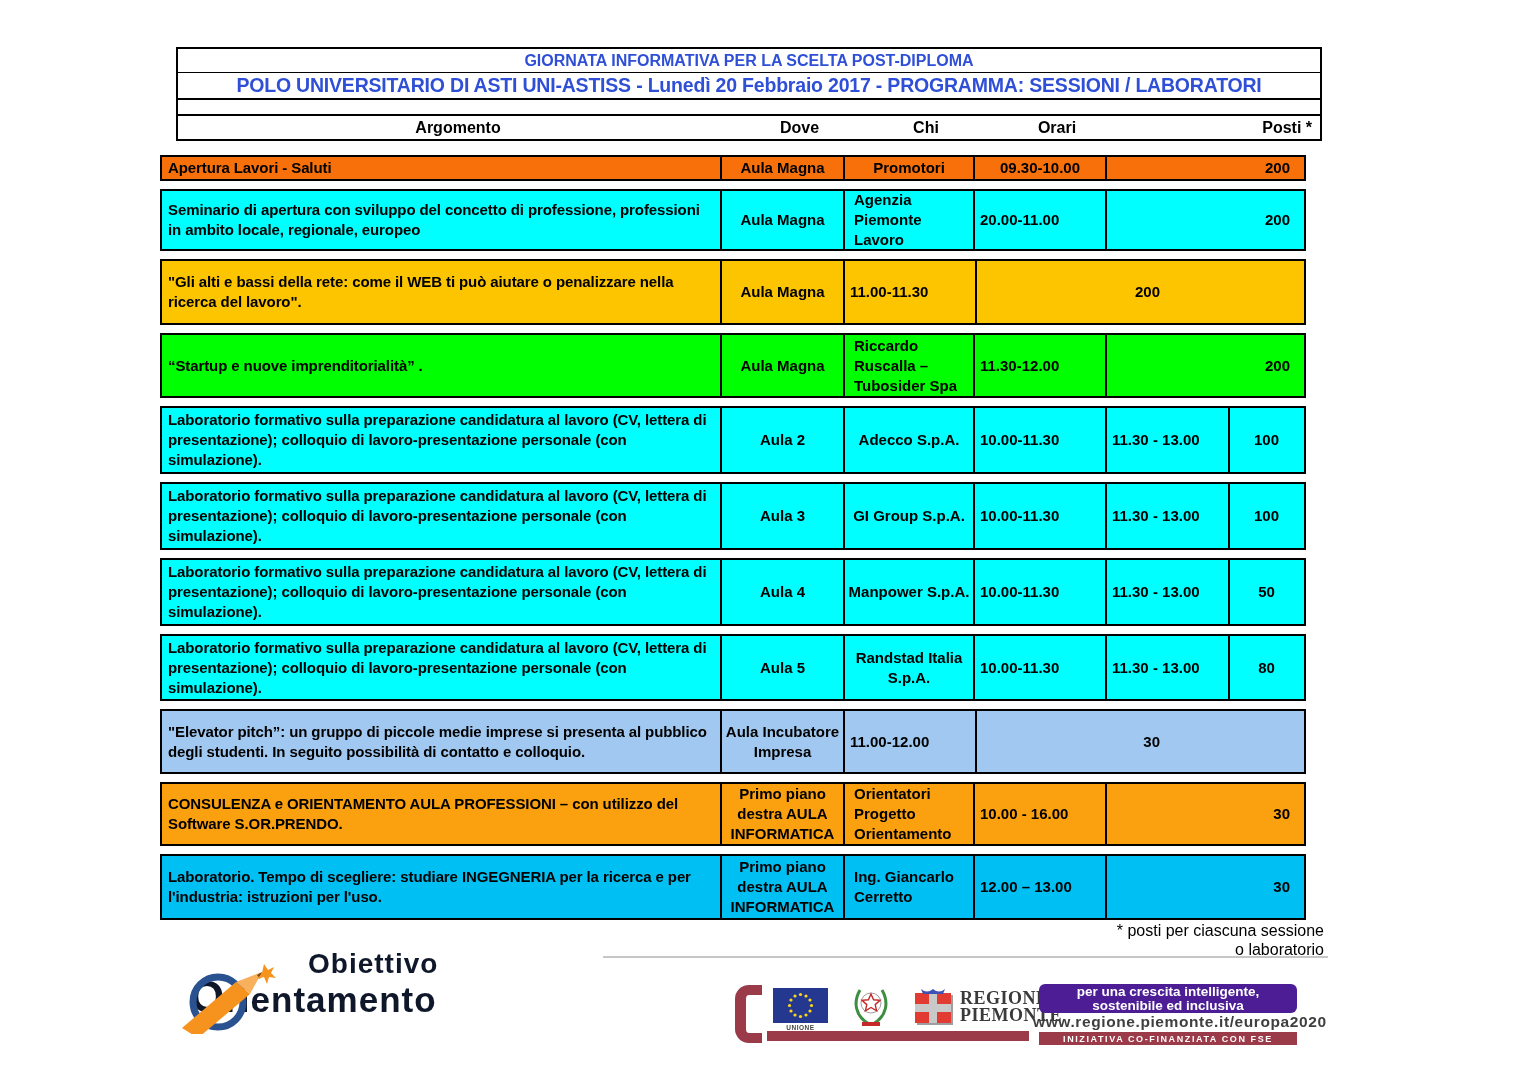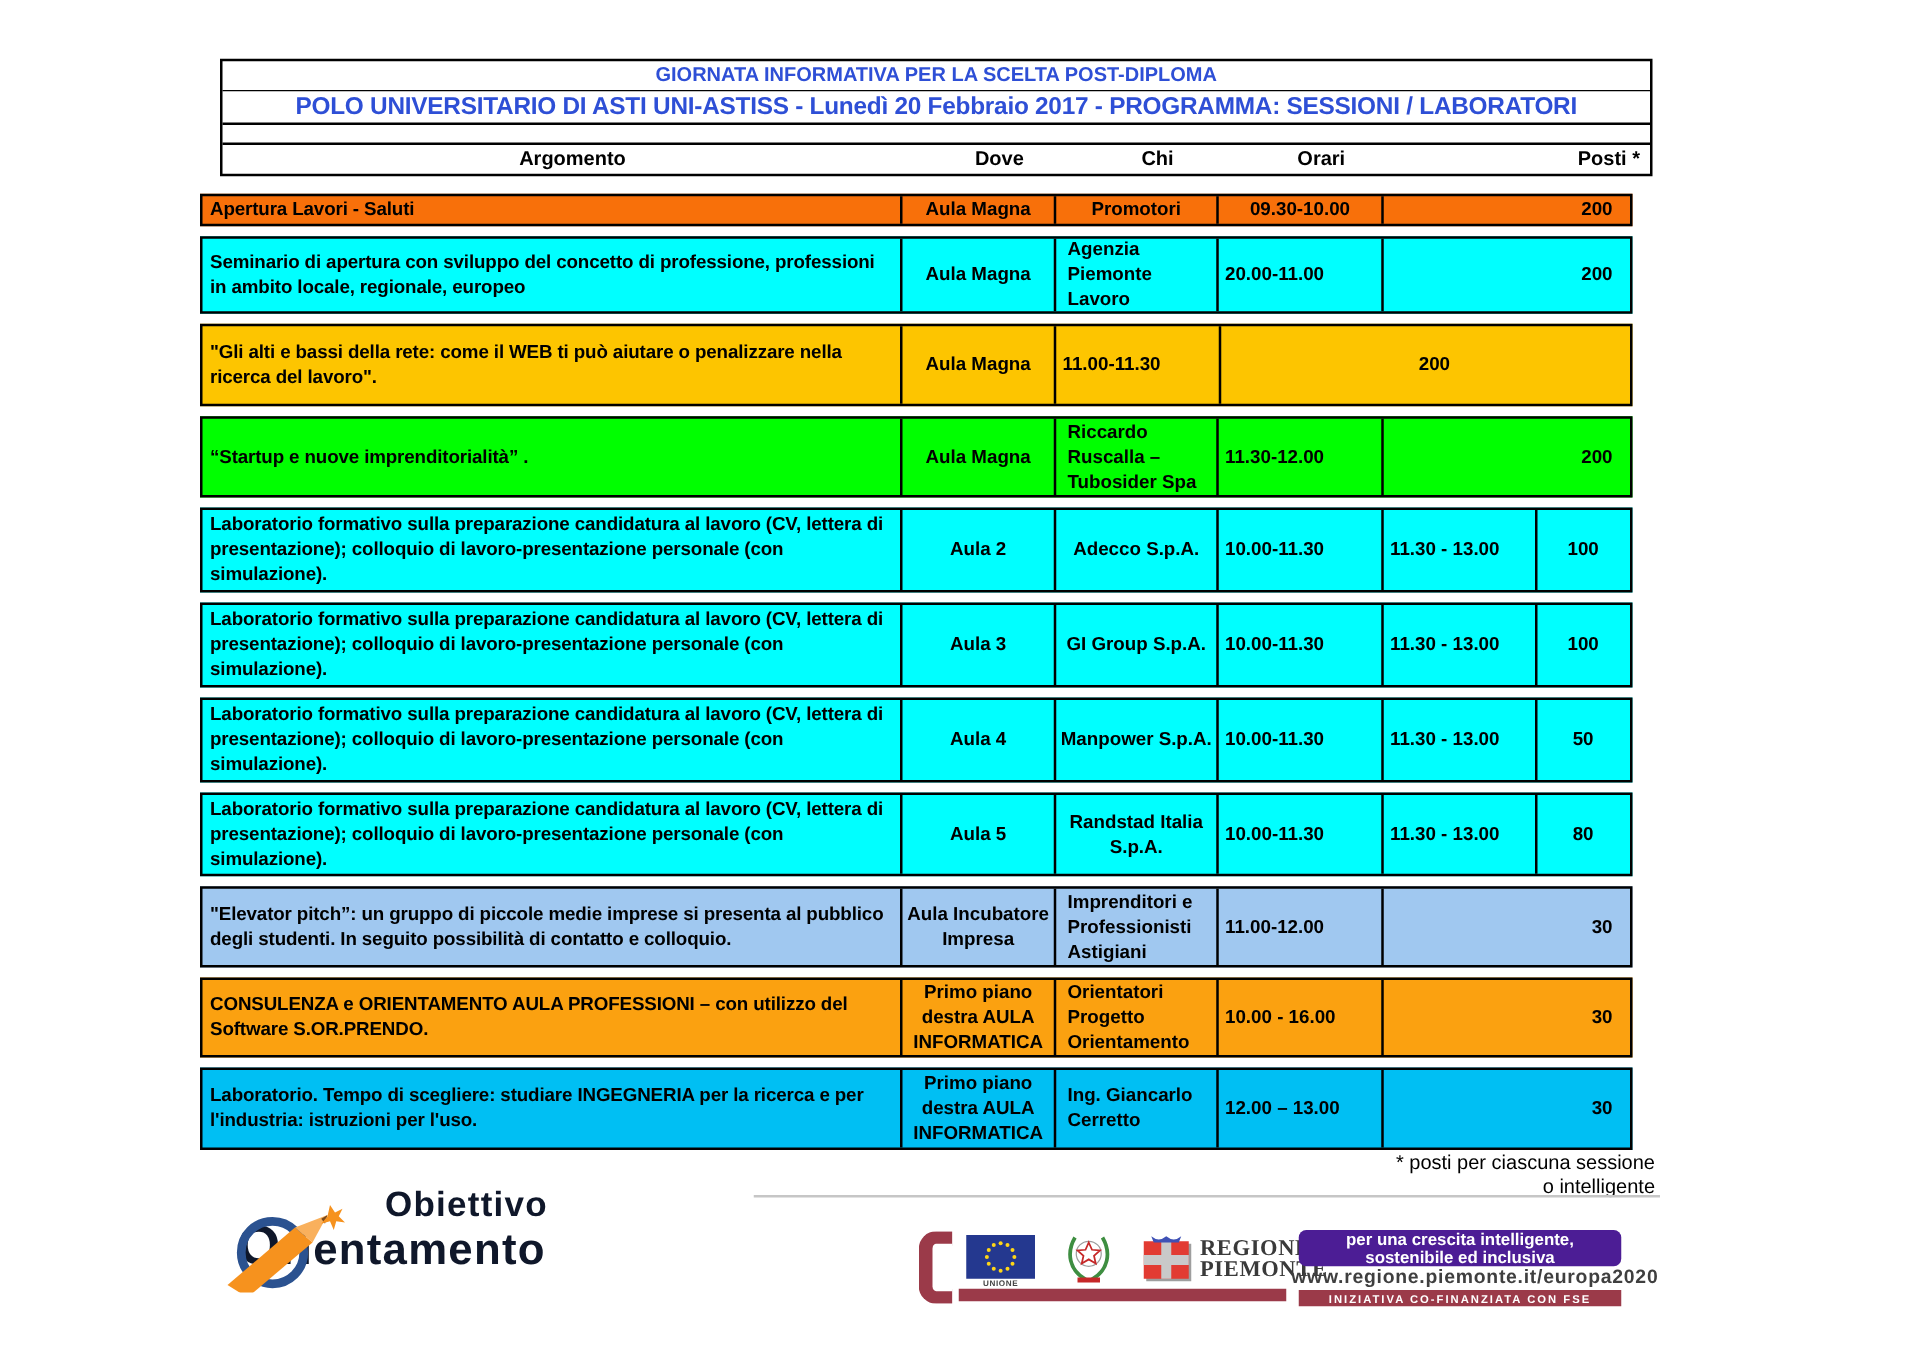--- a/index.html
+++ b/index.html
@@ -174,21 +174,20 @@
     <div class="cell c-arg">Laboratorio formativo sulla preparazione candidatura al lavoro (CV, lettera di presentazione);  colloquio di lavoro-presentazione personale (con  simulazione).</div>
     <div class="cell c-dove">Aula 5</div>
     <div class="cell c-chi center">Randstad Italia S.p.A.</div>
     <div class="cell c-orari1">10.00-11.30</div>
     <div class="cell c-orari2">11.30 - 13.00</div>
     <div class="cell c-posti center">80</div>
   </div>
     <div class="trow" style="background: rgb(160, 200, 240); height: 65px;">
     <div class="cell c-arg">"Elevator pitch”: un gruppo di piccole medie imprese si presenta al pubblico degli studenti. In seguito possibilità di contatto e colloquio.</div>
     <div class="cell c-dove">Aula Incubatore Impresa</div>
-    <div class="cell c-chi">Imprenditori e Professionisti Astigiani</div>
     <div class="cell c-orari1">11.00-12.00</div>
 
     <div class="cell c-posti merged right">30</div>
   </div>
     <div class="trow" style="background: rgb(251, 161, 16); height: 64px;">
     <div class="cell c-arg">CONSULENZA e ORIENTAMENTO AULA PROFESSIONI – con utilizzo del Software S.OR.PRENDO.</div>
     <div class="cell c-dove">Primo piano destra AULA INFORMATICA</div>
     <div class="cell c-chi">Orientatori Progetto Orientamento</div>
     <div class="cell c-orari1">10.00 - 16.00</div>
 
@@ -199,21 +198,21 @@
     <div class="cell c-dove">Primo piano destra AULA INFORMATICA</div>
     <div class="cell c-chi">Ing. Giancarlo Cerretto</div>
     <div class="cell c-orari1">12.00 – 13.00</div>
 
     <div class="cell c-posti merged right">30</div>
   </div>
   </div>
 
 <div class="footnote">
   <div>* posti per ciascuna sessione</div>
-  <div>o intelligente</div>
+  <div>o laboratorio</div>
 </div>
 <div class="gray-line"></div>
 
 <div class="logo">
   <svg class="pencil-svg" width="120" height="80" viewBox="0 0 120 80">
     <circle cx="44" cy="48" r="25" fill="none" stroke="#2B5290" stroke-width="7"></circle>
     <polygon points="8,74 62,28 76,40 24,84" fill="#F6921E"></polygon>
     <polygon points="62,28 76,40 88,18" fill="#F9B05C"></polygon>
     <polygon points="83,21 88,18 86,25" fill="#7A4A1E"></polygon>
     <path d="M90,10 l4,6 l6,-3 l-3,6 l5,5 l-7,-1 l-2,7 l-3,-7 l-7,2 l5,-6 z" fill="#F6921E"></path>

